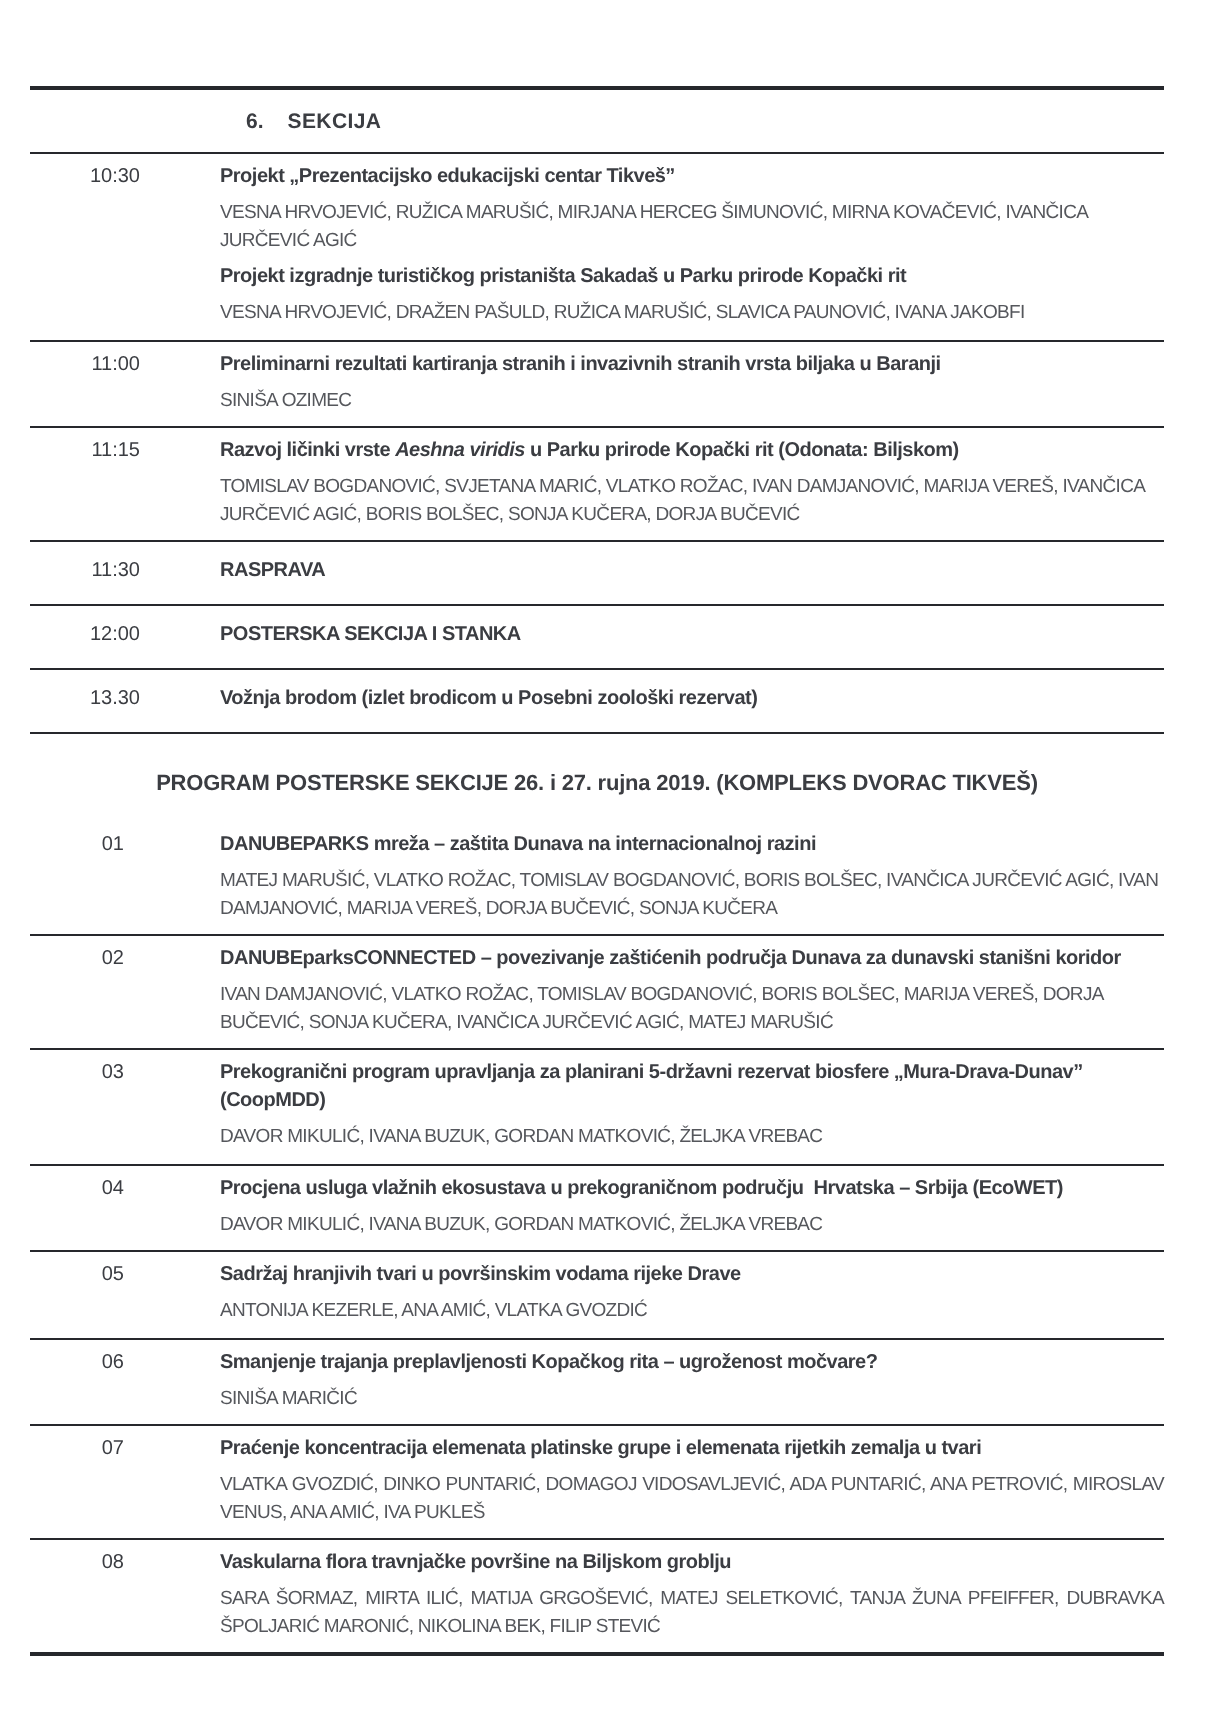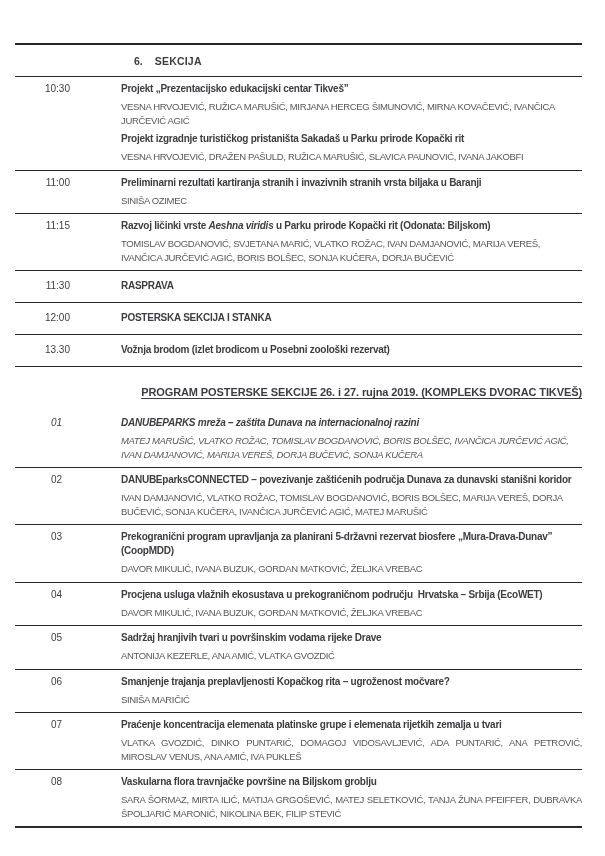--- a/index.html
+++ b/index.html
@@ -17,21 +17,21 @@
   .doc {
     margin: 43px 0 0 15px;
     width: 567px;
   }
   
   .table1 { border-top: 2px solid #26282c; }
   .trow {
     display: flex;
     border-bottom: 1.6px solid #26282c;
   }
-  .table2 .trow:first-child { border-top: none; font-style: italic; }
+  .table2 .trow:first-child { border-top: none; }
   .table2 .trow:last-child { border-bottom: 2px solid #26282c; }
   .tcell-time {
     flex: none;
     width: 95px;
     box-sizing: border-box;
     text-align: right;
     padding: 6px 40px 0 0;
     font-size: 10px;
     color: #3b3d42;
   }
@@ -41,21 +41,20 @@
     box-sizing: border-box;
     text-align: right;
     padding: 6px 48px 0 0;
     font-size: 10px;
     color: #3b3d42;
   }
   .tcell-main {
     flex: 1;
     min-width: 0;
     padding: 5px 0 6px 0;
-    margin-left: 11px;
   }
   .title {
     font-weight: bold;
     font-size: 10px;
     letter-spacing: -0.25px;
     line-height: 14px;
     color: #3b3d42;
     white-space: pre-wrap;
   }
   .authors {
@@ -68,25 +67,24 @@
   .authors.justify { text-align: justify; }
   .entry + .entry { margin-top: 5px; }
   .tall .tcell-time { padding-top: 9px; }
   .tall .tcell-main { padding: 8px 0 9px 0; }
   
   .sec-header .tcell-main { padding: 6px 0 7px 0; }
   .sec-num { font-weight: bold; font-size: 10.5px; margin-left: 13px; }
   .sec-label { font-weight: bold; font-size: 10.5px; margin-left: 12px; letter-spacing: 0.2px; }
   
   .heading {
-    text-align: right;
+    text-align: center;
     font-weight: bold;
     font-size: 11px;
     letter-spacing: -0.1px;
-    text-decoration: underline;
     text-underline-offset: 2px;
     margin: 19px 0 13px 0;
     color: #3b3d42;
   }
   .italic { font-style: italic; }
 </style>
 </head>
 <body>
 
 <div class="doc">

